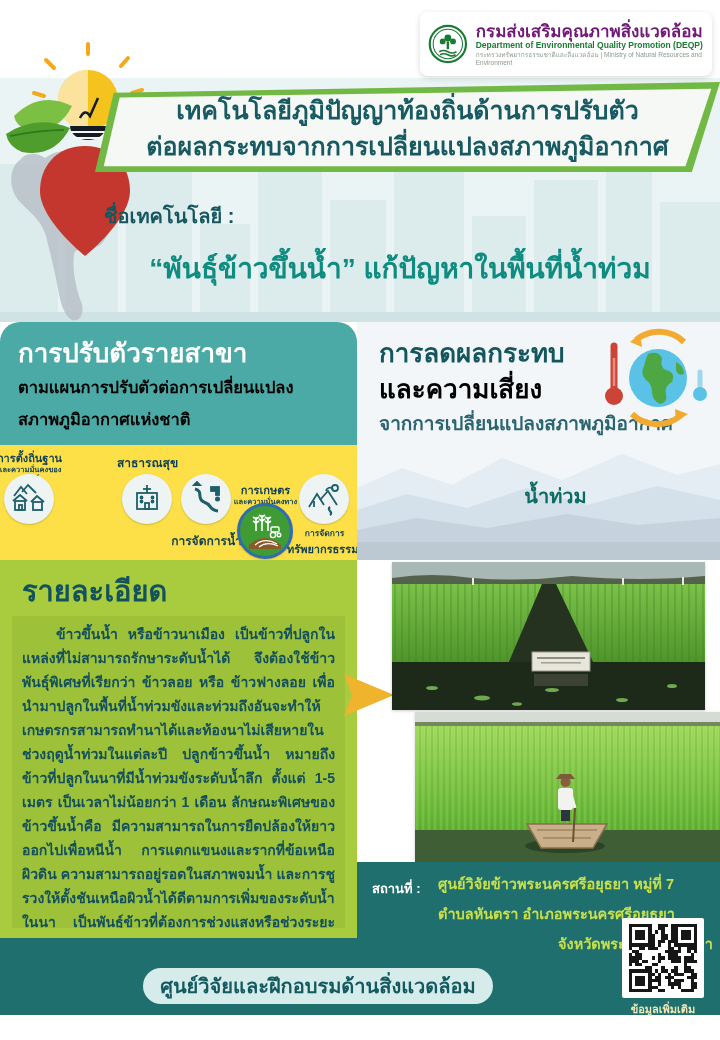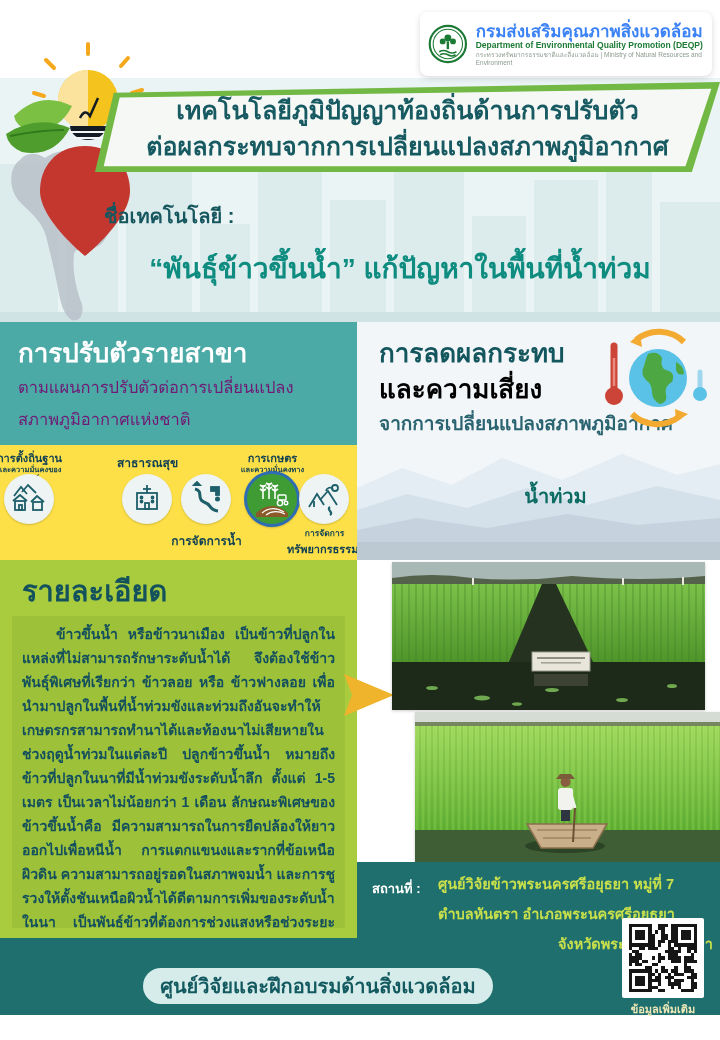--- a/index.html
+++ b/index.html
@@ -7,37 +7,37 @@
         font-family:"Liberation Sans","DejaVu Sans",sans-serif;}
   .abs{position:absolute;}
   
   #bg-band{left:0;top:78px;width:720px;height:244px;background:#eaf4f4;}
   .bld{position:absolute;bottom:10px;background:#dcebec;}
   #bg-ground{position:absolute;left:0;bottom:0;width:100%;height:10px;background:#cfe2e4;}
   
   #logo{right:8px;top:12px;width:292px;height:64px;background:#fff;border-radius:8px;
         box-shadow:0 2px 6px rgba(0,0,0,.15);display:flex;align-items:center;padding:4px 8px;box-sizing:border-box;}
   #logo .txt{margin-left:8px;line-height:1.15;}
-  .logo-th{color:#3b82f6;font-weight:bold;font-size:17px;}
+  .logo-th{color:#701a75;font-weight:bold;font-size:17px;}
   .logo-en{color:#1b7a34;font-weight:bold;font-size:8.5px;}
   .logo-min{color:#8a9a8e;font-size:6.5px;}
   
   #banner-outer{left:95px;top:82px;width:625px;height:90px;background:#72b845;
     -webkit-clip-path:polygon(3% 12%,100% 0,95.5% 100%,0 100%);clip-path:polygon(3% 12%,100% 0,95.5% 100%,0 100%);}
   #banner-inner{left:5px;top:6px;width:615px;height:79px;background:#f6f8f6;
     -webkit-clip-path:polygon(3.2% 12%,99.4% 1%,95.2% 99%,0.6% 99%);clip-path:polygon(3.2% 12%,99.4% 1%,95.2% 99%,0.6% 99%);
     display:flex;flex-direction:column;justify-content:center;align-items:center;}
   .banner-line{color:#175a61;font-weight:bold;font-size:25px;line-height:36px;white-space:nowrap;}
   
   #tech-label{left:104px;top:200px;color:#16565e;font-weight:bold;font-size:20px;}
   #tech-title{left:90px;top:246px;width:620px;text-align:center;color:#0e8c80;font-weight:bold;font-size:28px;}
   
-  #adapt{left:0;top:322px;width:357px;height:238px;background:#4caaa6;}
+  #adapt{left:0;top:322px;width:357px;height:238px;background:#4caaa6;border-radius:20px;}
   #adapt-title{left:18px;top:10px;color:#ffffff;font-weight:bold;font-size:26px;}
-  .adapt-sub{left:18px;color:#701a75;font-weight:normal;font-size:16.5px;}
+  .adapt-sub{left:18px;color:#000000;font-weight:bold;font-size:16.5px;}
   #icons-strip{left:0;top:123px;width:357px;height:115px;background:#fde047;}
   .sector{position:absolute;top:0;width:59px;height:115px;}
   .circ{position:absolute;left:4px;top:29px;width:50px;height:50px;border-radius:50%;background:#eef4f3;
         display:flex;align-items:center;justify-content:center;box-shadow:0 1px 2px rgba(0,0,0,.18);}
   .circ.active{left:1px;top:26px;width:50px;height:50px;border:3px solid #2f6db3;background:#3f9c35;}
   .slab{position:absolute;left:-8px;width:75px;text-align:center;color:#0f3f54;font-weight:bold;line-height:1.15;}
   .slab.top{top:3px;}
   .slab.bot{top:86px;}
   .slab .l1{font-size:11px;}
   .slab .l1.big{font-size:12px;}
@@ -199,21 +199,21 @@
             <rect x="23" y="6" width="8" height="4" fill="#1d5f6a"></rect>
             <rect x="28" y="10" width="3" height="4" fill="#1d5f6a"></rect>
             <circle cx="29.5" cy="18" r="1.6" fill="#1d5f6a"></circle>
           </svg>
         </div>
         <div class="slab bot">
           <span class="l1 big">การจัดการน้ำ</span>
         </div>
       </div>
 
-      <div class="sector" style="left:243px;">
+      <div class="sector" style="left:236px;margin-top:32px;">
         <div class="slab top">
           <span class="l1">การเกษตร</span>
           <span class="l2">และความมั่นคงทางอาหาร</span>
         </div>
         <div class="circ active">
           <svg width="40" height="40" viewBox="0 0 40 40">
             <g stroke="#ffffff" stroke-width="1.6" fill="none">
               <line x1="11" y1="6" x2="11" y2="20"></line>
               <line x1="17" y1="4" x2="17" y2="20"></line>
               <line x1="23" y1="6" x2="23" y2="20"></line>

